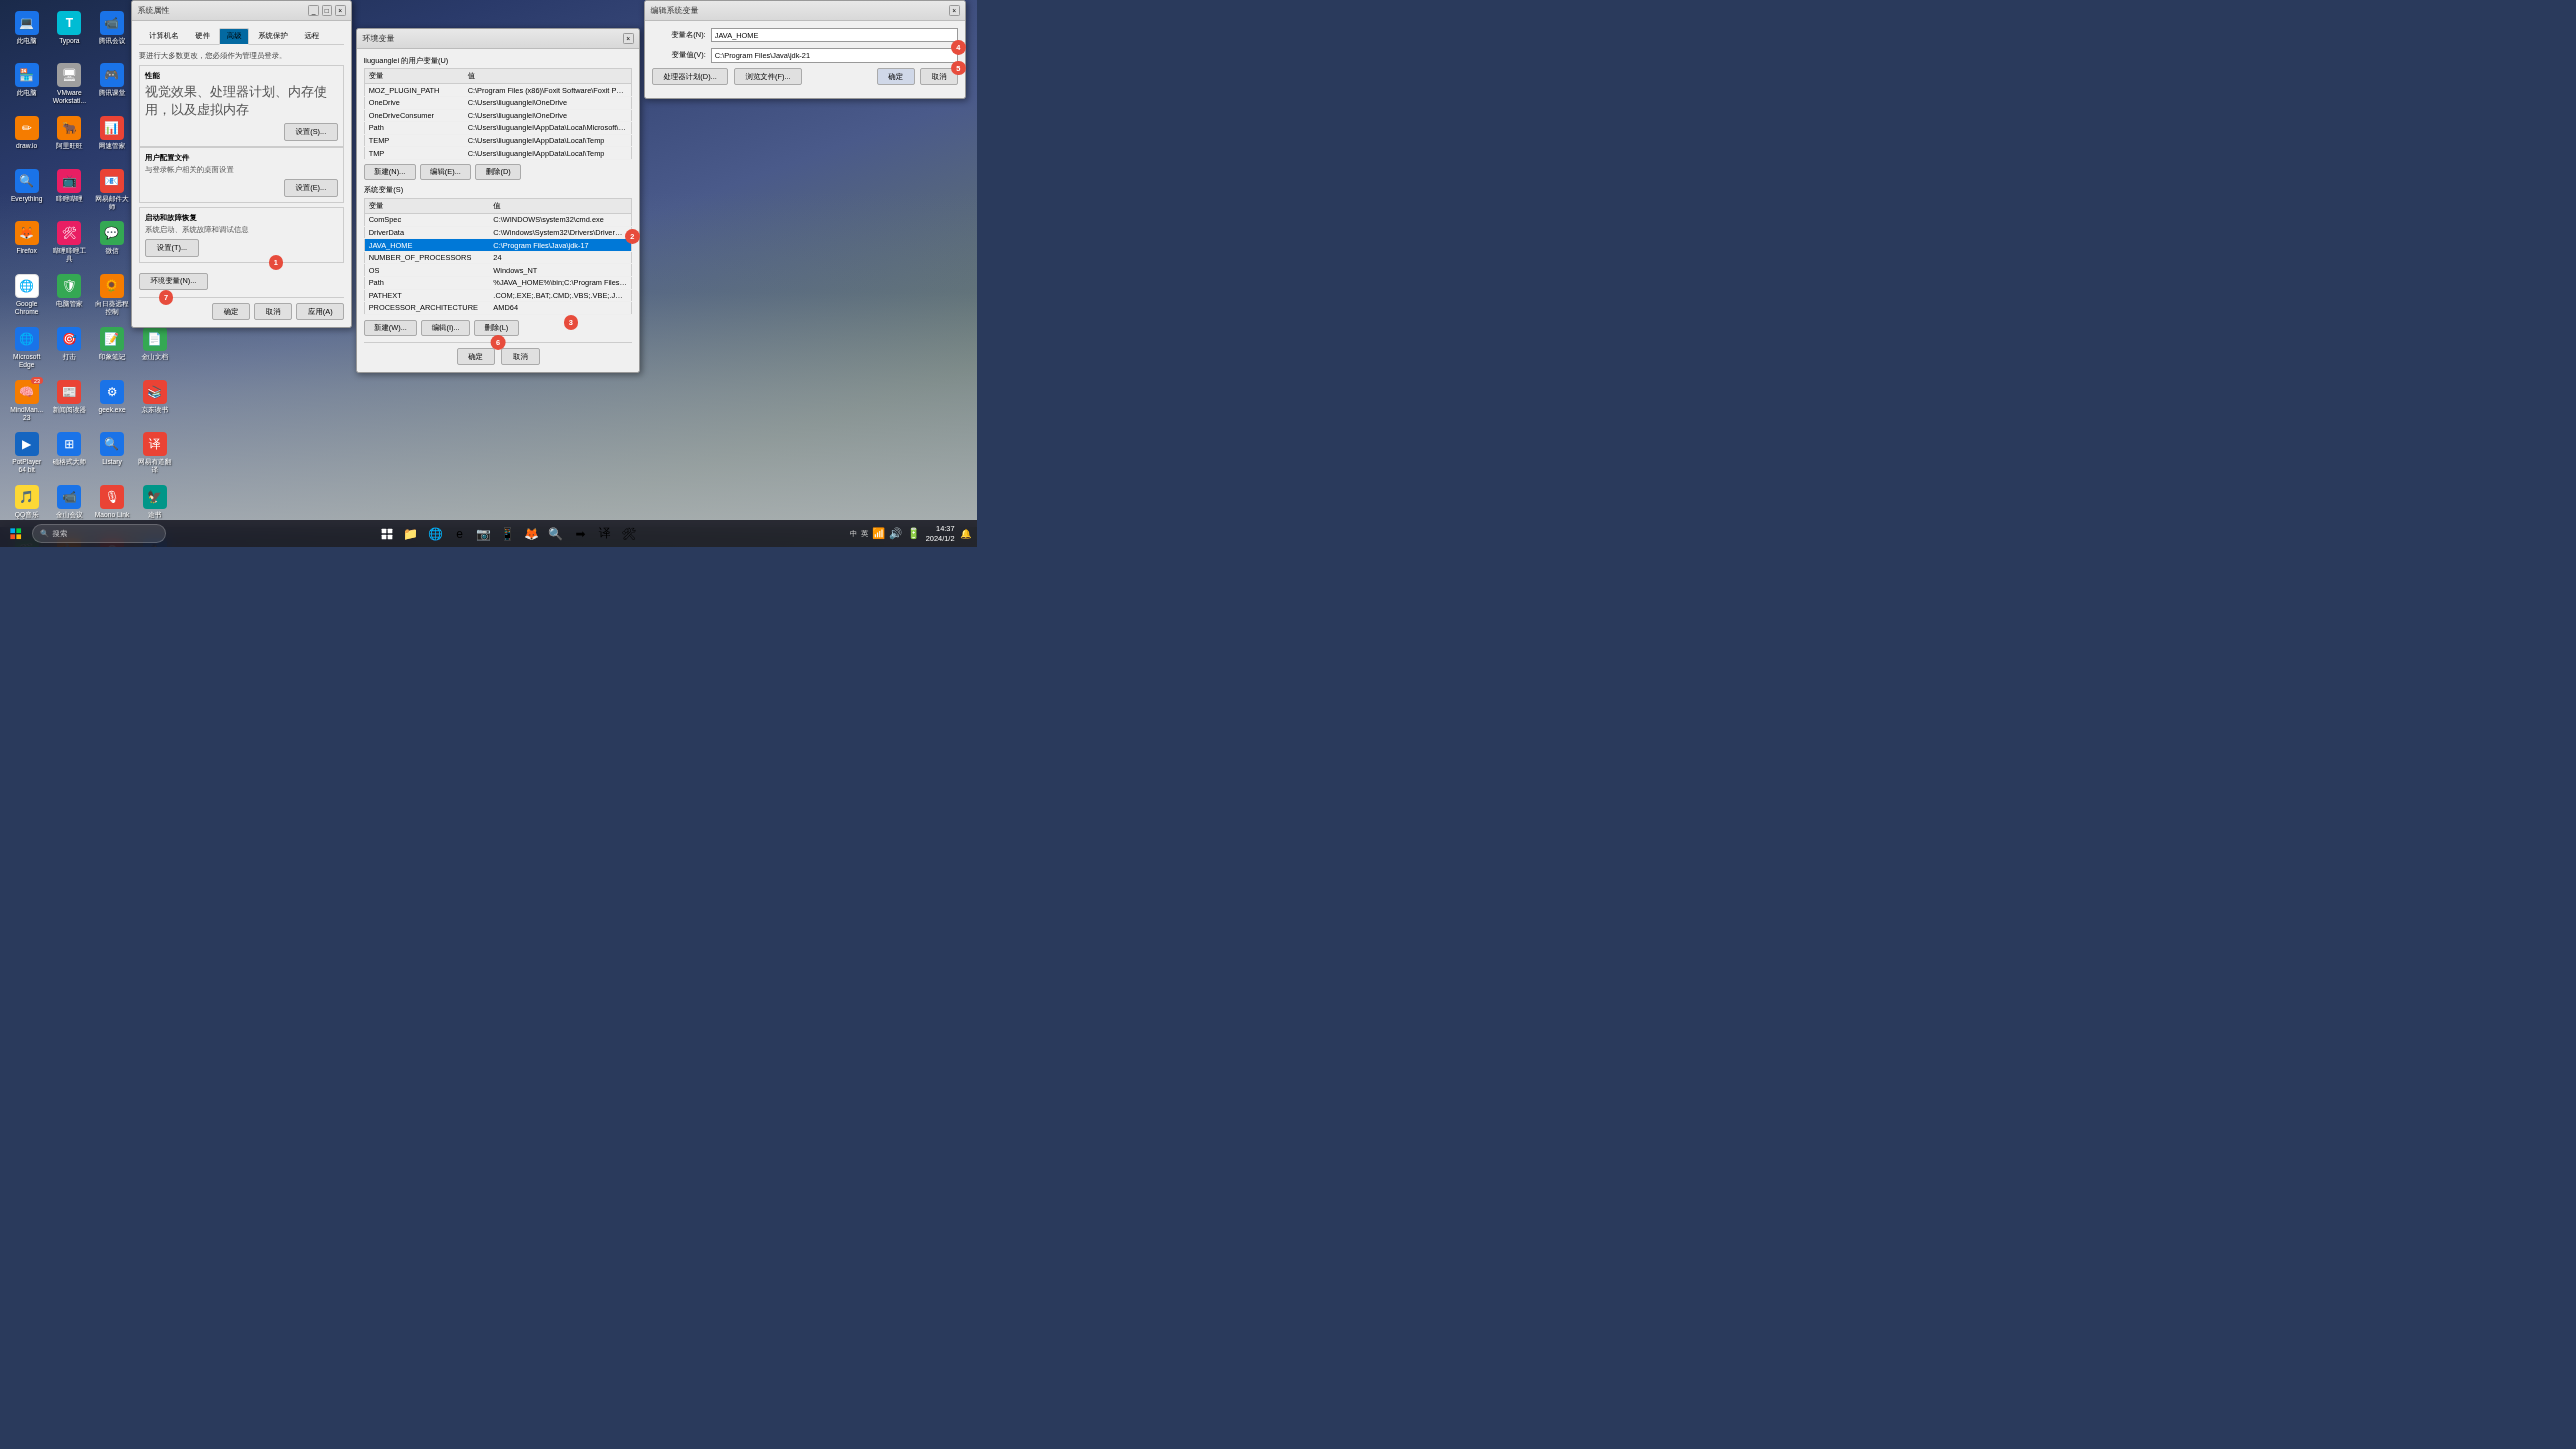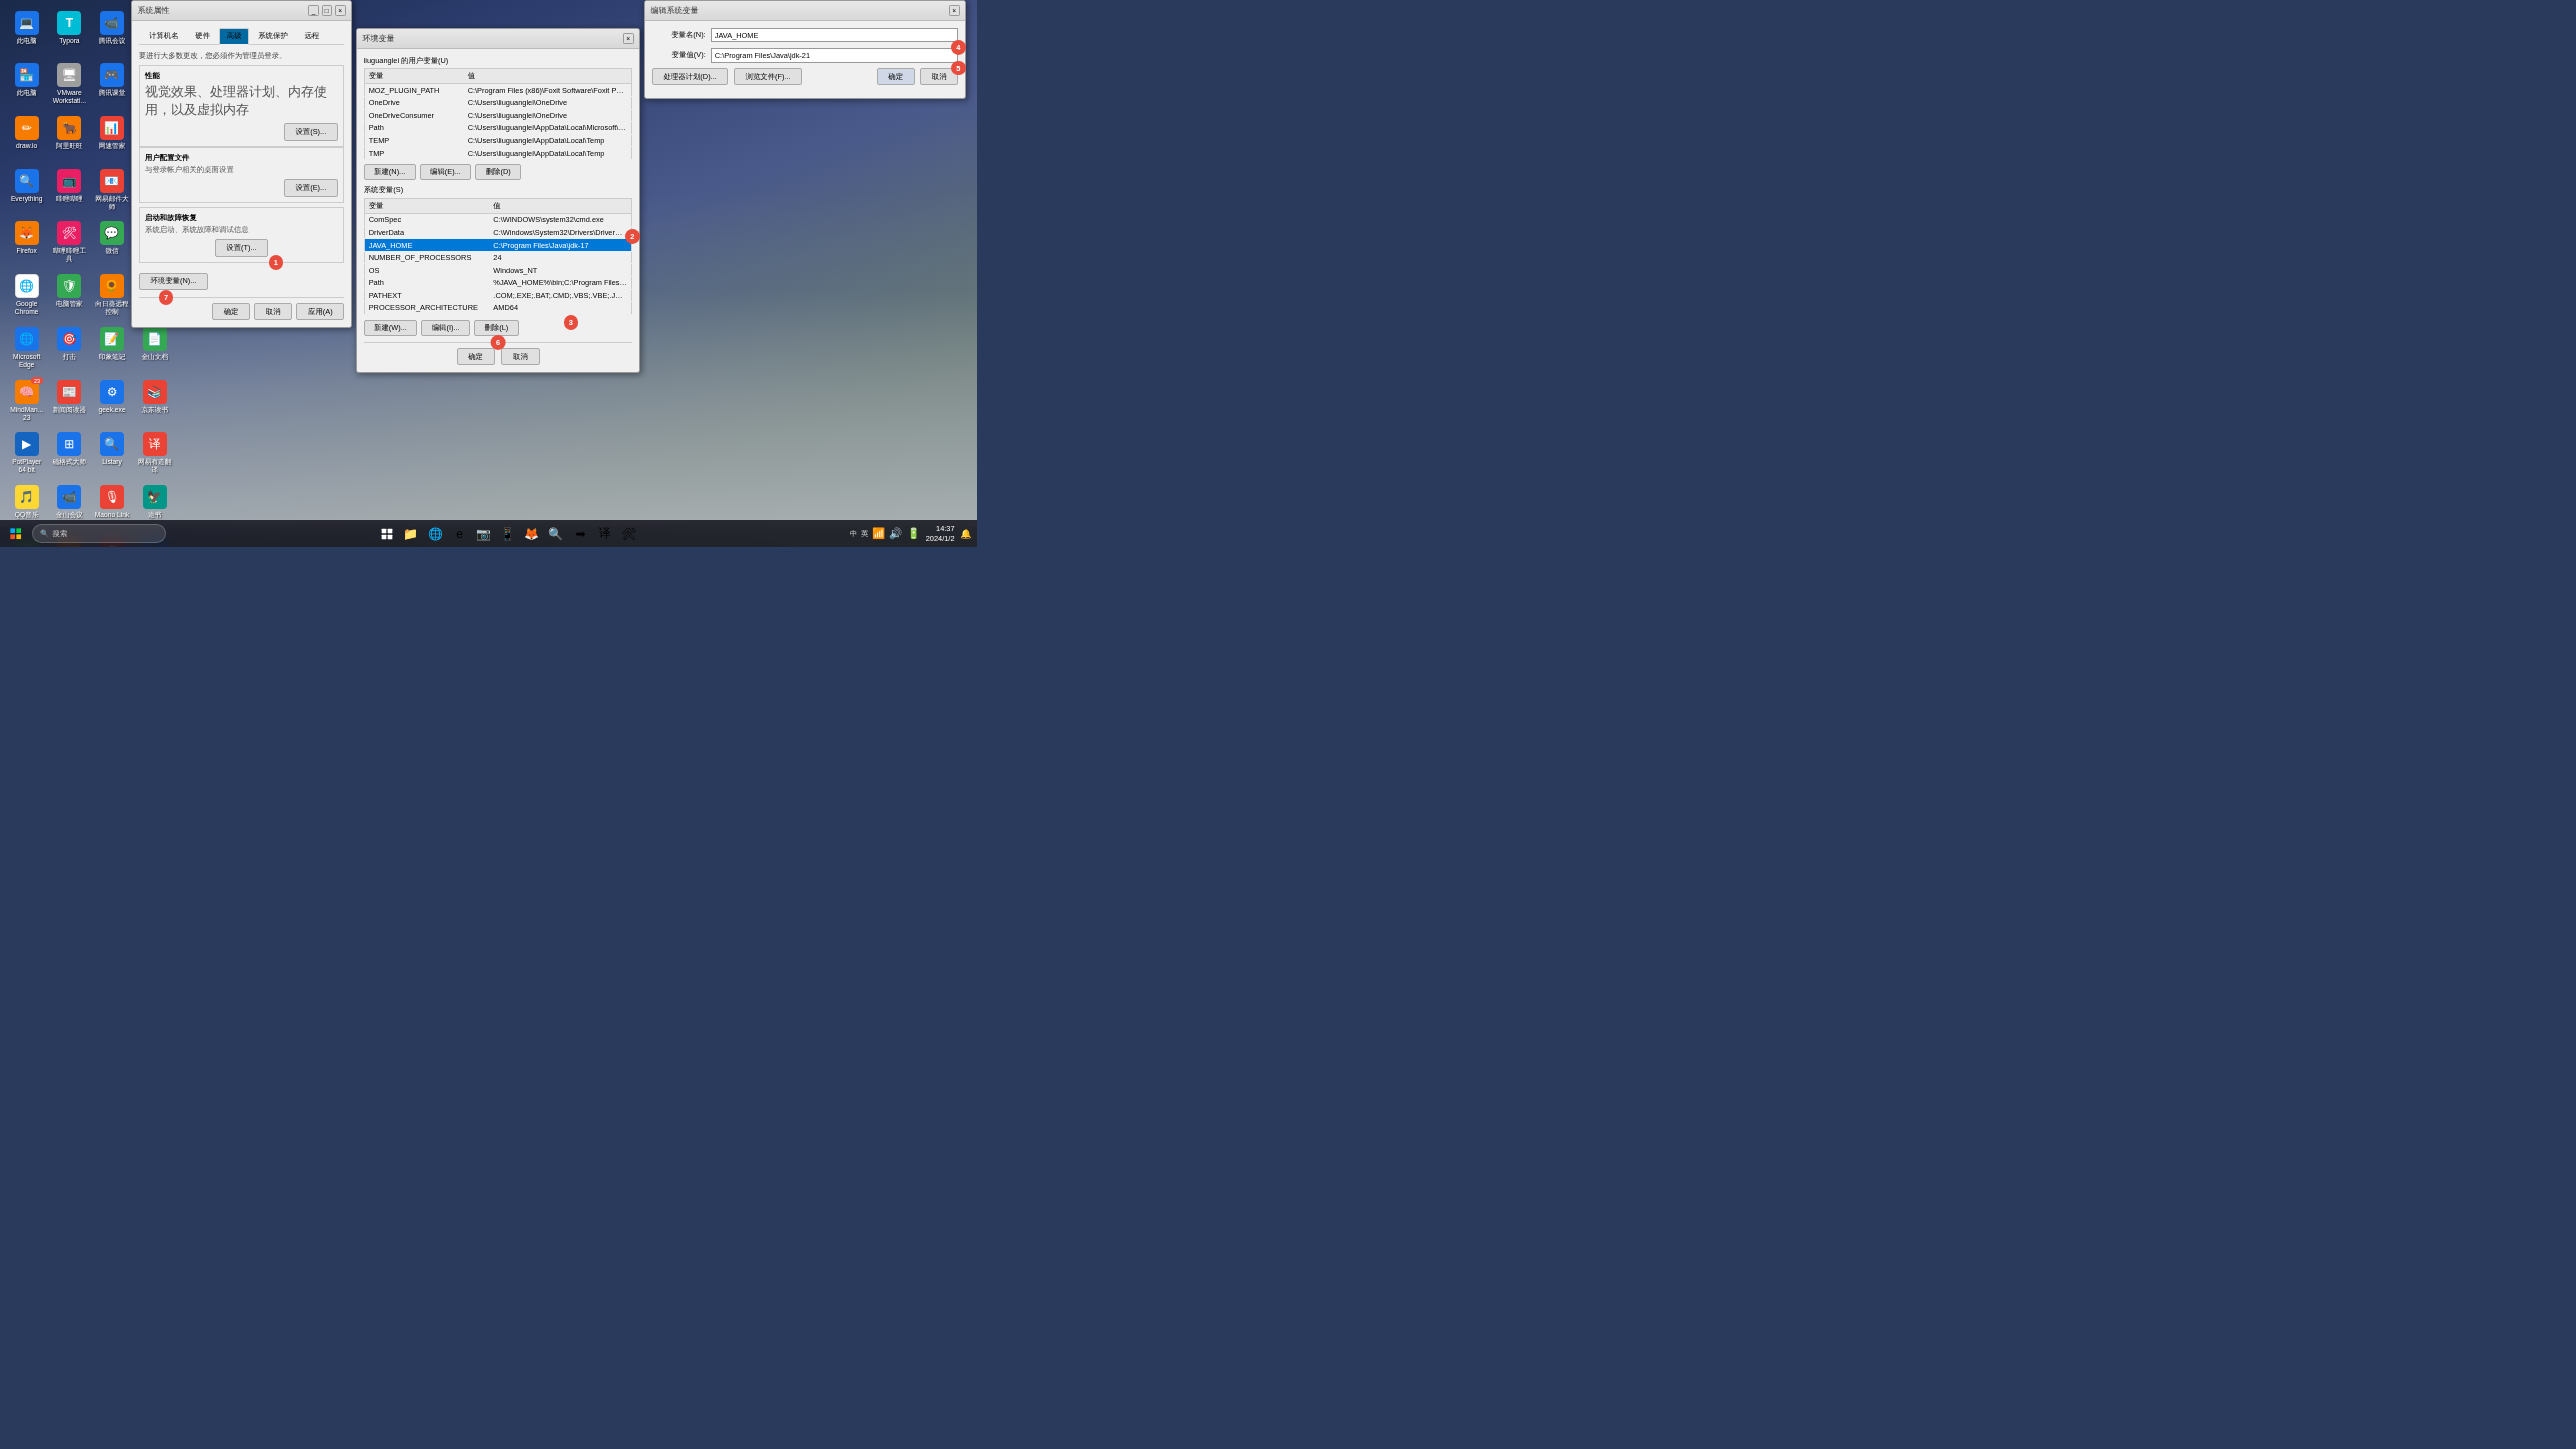--- a/index.html
+++ b/index.html
@@ -620,21 +620,21 @@
         <div style="border:0.7px solid #ccc;padding:5.4px;margin-bottom:4px;">
           <div style="font-weight:bold;font-size:7.4px;margin-bottom:2px;">用户配置文件</div>
           <div style="font-size:7.4px;color:#555;margin-bottom:4px;">与登录帐户相关的桌面设置</div>
           <div style="display:flex;justify-content:flex-end;">
             <button class="sys-btn">设置(E)...</button>
           </div>
         </div>
         <div style="border:0.7px solid #ccc;padding:5.4px;margin-bottom:4px;position:relative;">
           <div style="font-weight:bold;font-size:7.4px;margin-bottom:2px;">启动和故障恢复</div>
           <div style="font-size:7.4px;color:#555;margin-bottom:4px;">系统启动、系统故障和调试信息</div>
-          <div style="display:flex;justify-content:center;gap:4px;">
+          <div style="display:flex;justify-content:flex-start;gap:4px;">
             <button class="sys-btn">设置(T)...</button>
           </div>
 
           <div class="step-badge" style="bottom:-7.4px;right:60px;">1</div>
         </div>
         <div style="display:flex;justify-content:flex-start;margin-top:9.4px;">
           <button class="sys-btn">环境变量(N)...</button>
         </div>
       </div>
 

